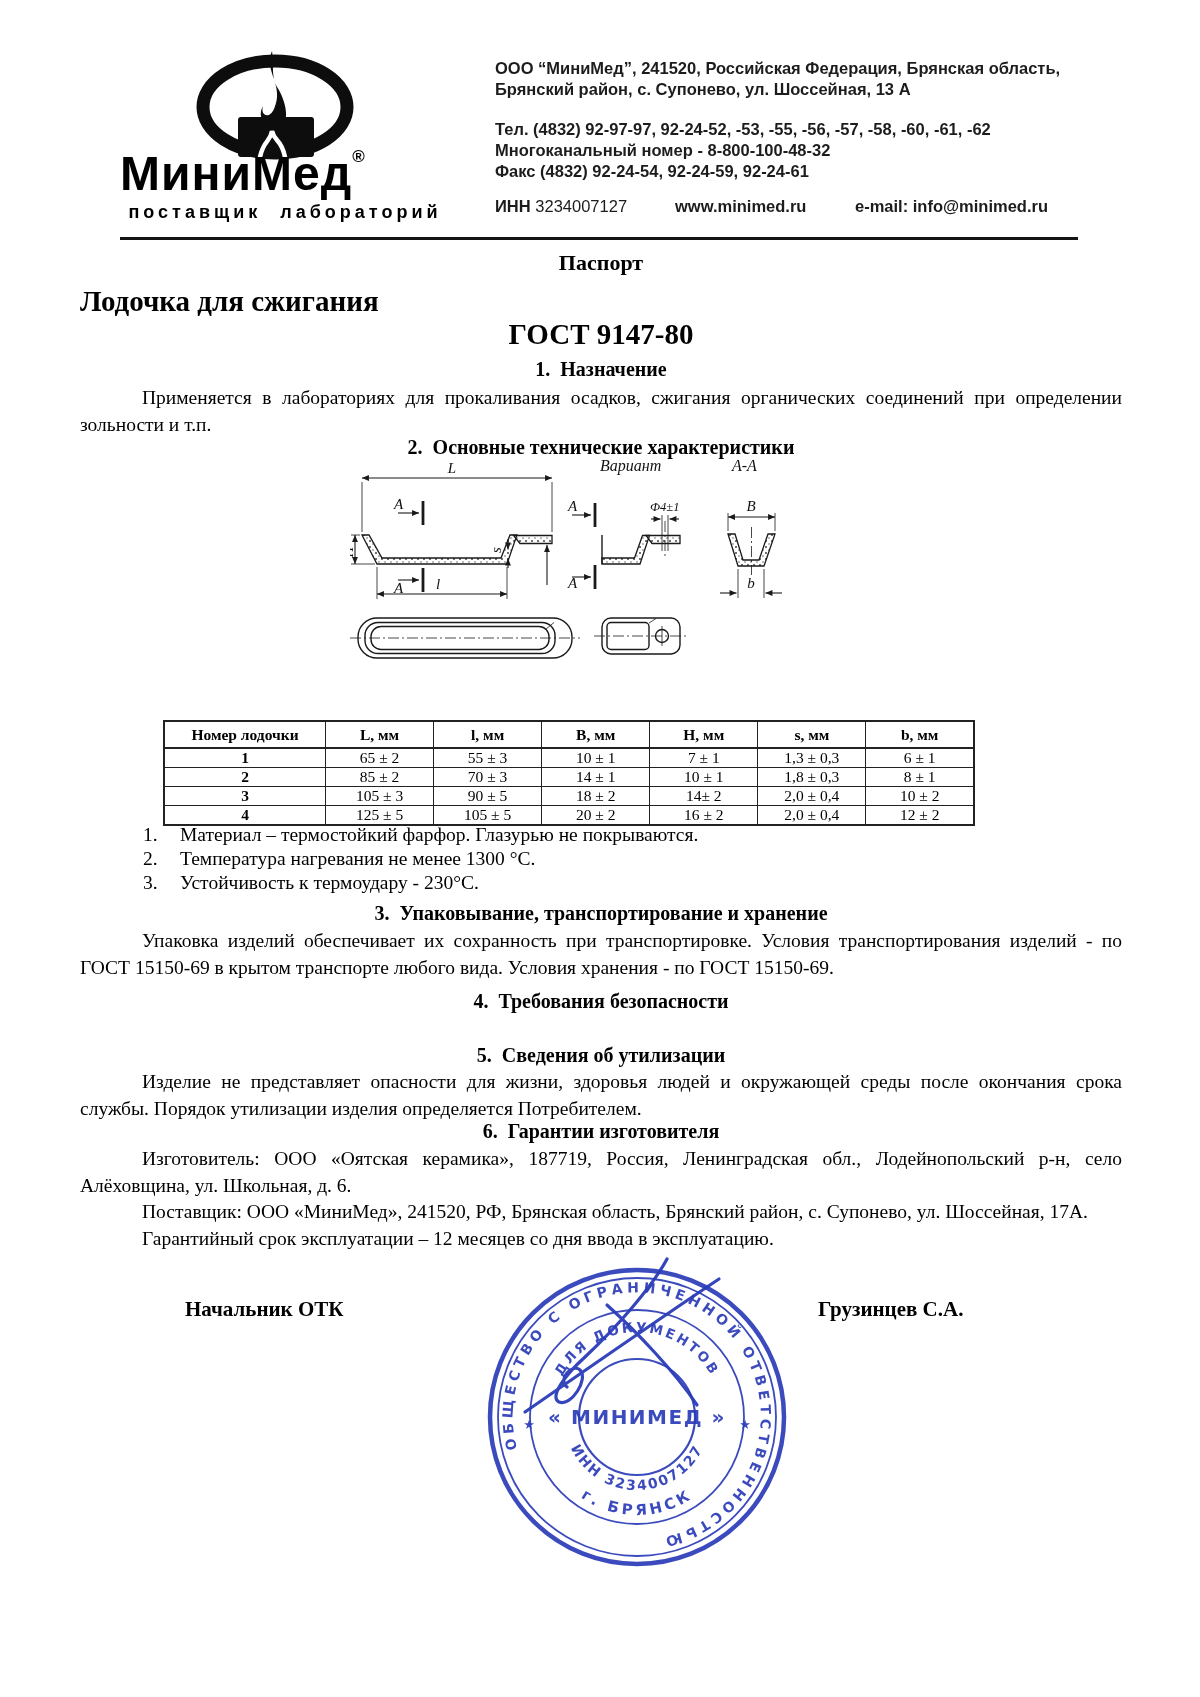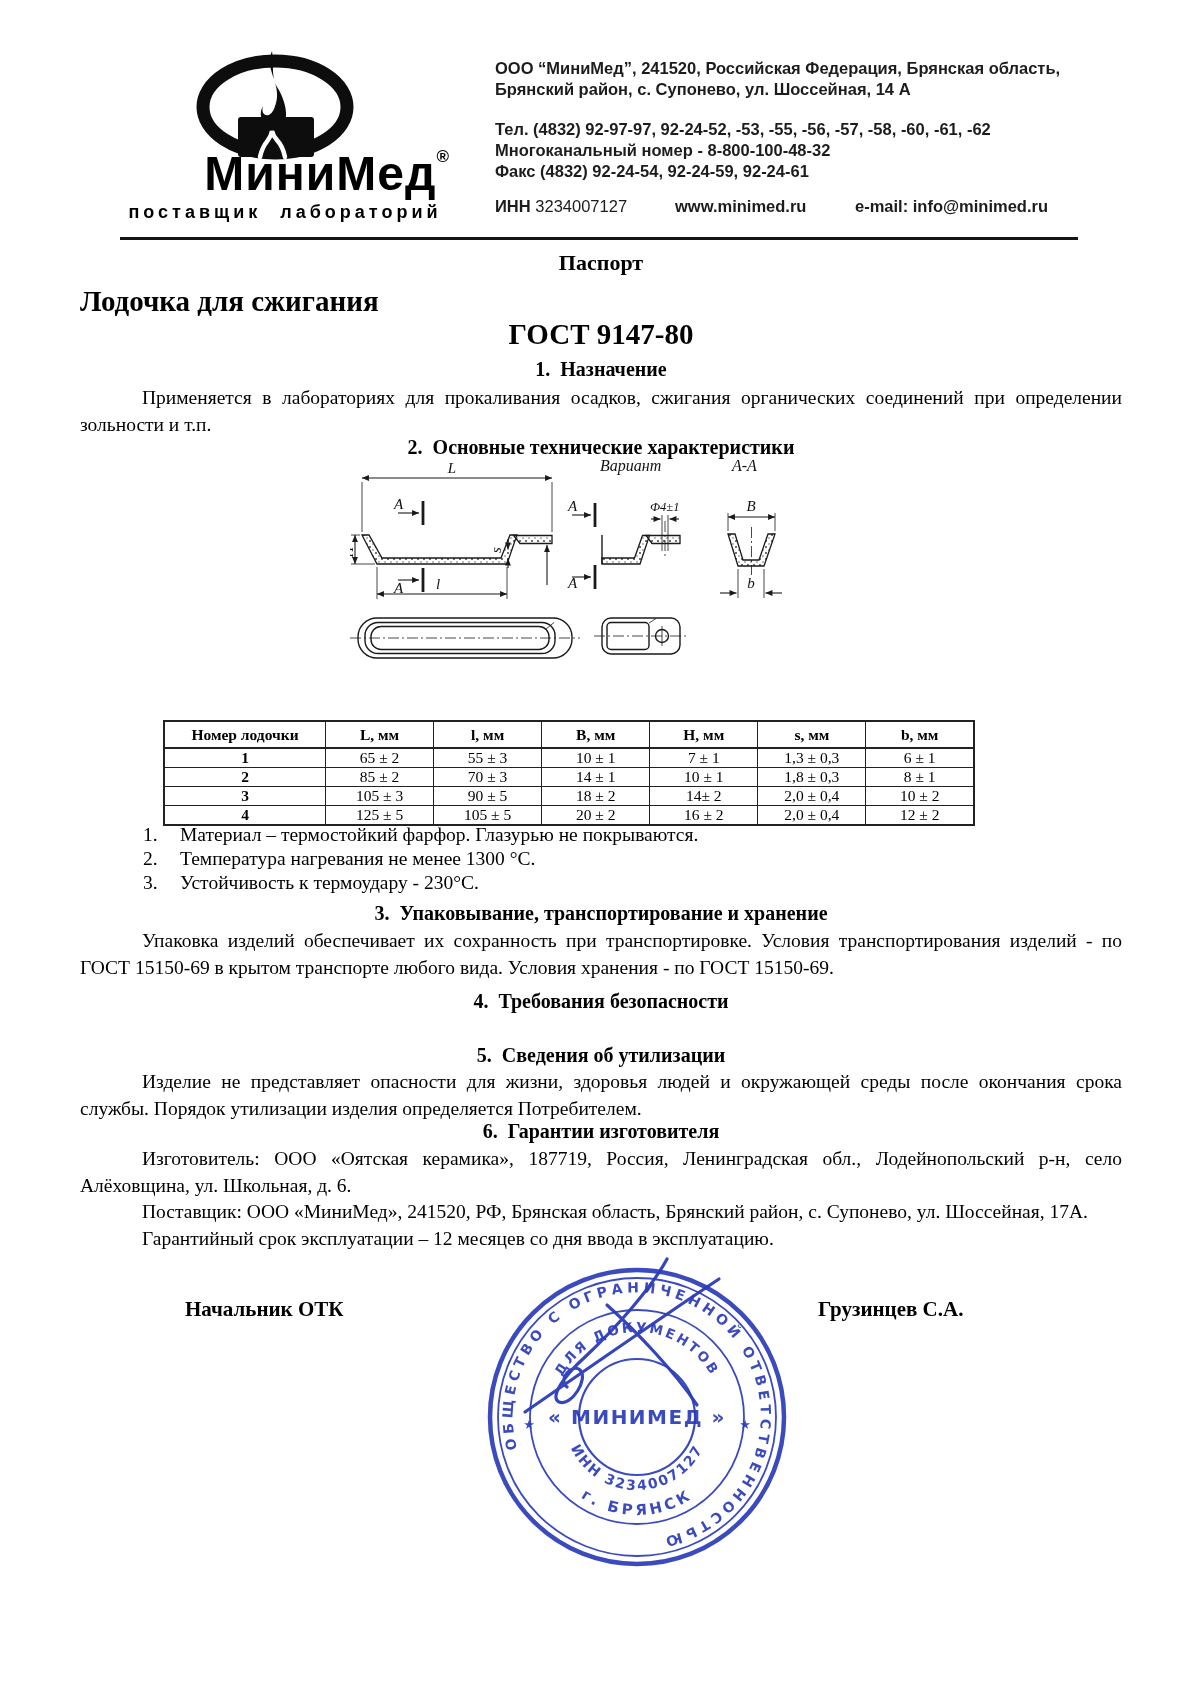--- a/index.html
+++ b/index.html
@@ -2,21 +2,21 @@
 <html><head>
 <meta charset="utf-8">
 <style>
   html,body { margin:0; padding:0; background:#e8e8e8; }
   .page { position:relative; width:1200px; height:1697px; background:#ffffff;
           font-family:"Liberation Serif", serif; color:#000; overflow:hidden; margin:0 auto; }
   .abs { position:absolute; }
 
   
   .brand-text { font-family:"Liberation Sans", sans-serif; font-weight:900; font-size:48px;
-                letter-spacing:1px; text-align:right; line-height:1; }
+                letter-spacing:1px; text-align:left; line-height:1; }
   .brand-text sup { font-size:17px; vertical-align:28px; font-weight:700; }
   .tagline { font-family:"Liberation Sans", sans-serif; font-weight:700; font-size:18px;
              letter-spacing:4px; word-spacing:10px; text-align:center; }
   .company { font-family:"Liberation Sans", sans-serif; font-weight:700; font-size:16.5px;
              line-height:21px; color:#1c1c1c; white-space:nowrap; }
   .company .gap { height:19px; }
   .inn-row { display:flex; margin-top:14px; }
   .inn-row .c1 { width:180px; } .inn-row .c2 { width:180px; }
   .inn-val { font-weight:400; }
   .hr-rule { background:#141414; height:3px; }
@@ -73,21 +73,21 @@
     <ellipse cx="155" cy="62" rx="72" ry="46" fill="none" stroke="#0d0d0d" stroke-width="13"></ellipse>
     <path d="M152,6 C143,26 165,40 154,64 C149,75 140,70 143,61 C136,73 147,85 157,84 C172,81 166,55 157,42 C151,33 154,18 152,6 Z" fill="#0d0d0d"></path>
     <rect x="118" y="72" width="76" height="40" rx="3" fill="#0d0d0d"></rect>
     <path d="M140,112 C144,94 150,98 152,86 C155,98 161,93 165,112" stroke="#ffffff" stroke-width="4.5" fill="none" stroke-linecap="round"></path>
   </svg>
   <div class="abs brand-text" style="left:120px; top:148px; width:330px;"><span>МиниМед</span><sup>®</sup></div>
   <div class="abs tagline" style="left:114px; top:202px; width:342px;">поставщик лабораторий</div>
 
   <div class="abs company" style="left:495px; top:58px; width:600px;">
     <div>ООО “МиниМед”, 241520, Российская Федерация, Брянская область,</div>
-    <div>Брянский район, с. Супонево, ул. Шоссейная, 14 А</div>
+    <div>Брянский район, с. Супонево, ул. Шоссейная, 13 А</div>
     <div class="gap"></div>
     <div>Тел. (4832) 92-97-97, 92-24-52, -53, -55, -56, -57, -58, -60, -61, -62</div>
     <div>Многоканальный номер - 8-800-100-48-32</div>
     <div>Факс (4832) 92-24-54, 92-24-59, 92-24-61</div>
     <div class="inn-row">
       <div class="c1"><span>ИНН</span> <span class="inn-val">3234007127</span></div>
       <div class="c2">www.minimed.ru</div>
       <div>e-mail: info@minimed.ru</div>
     </div>
   </div>

